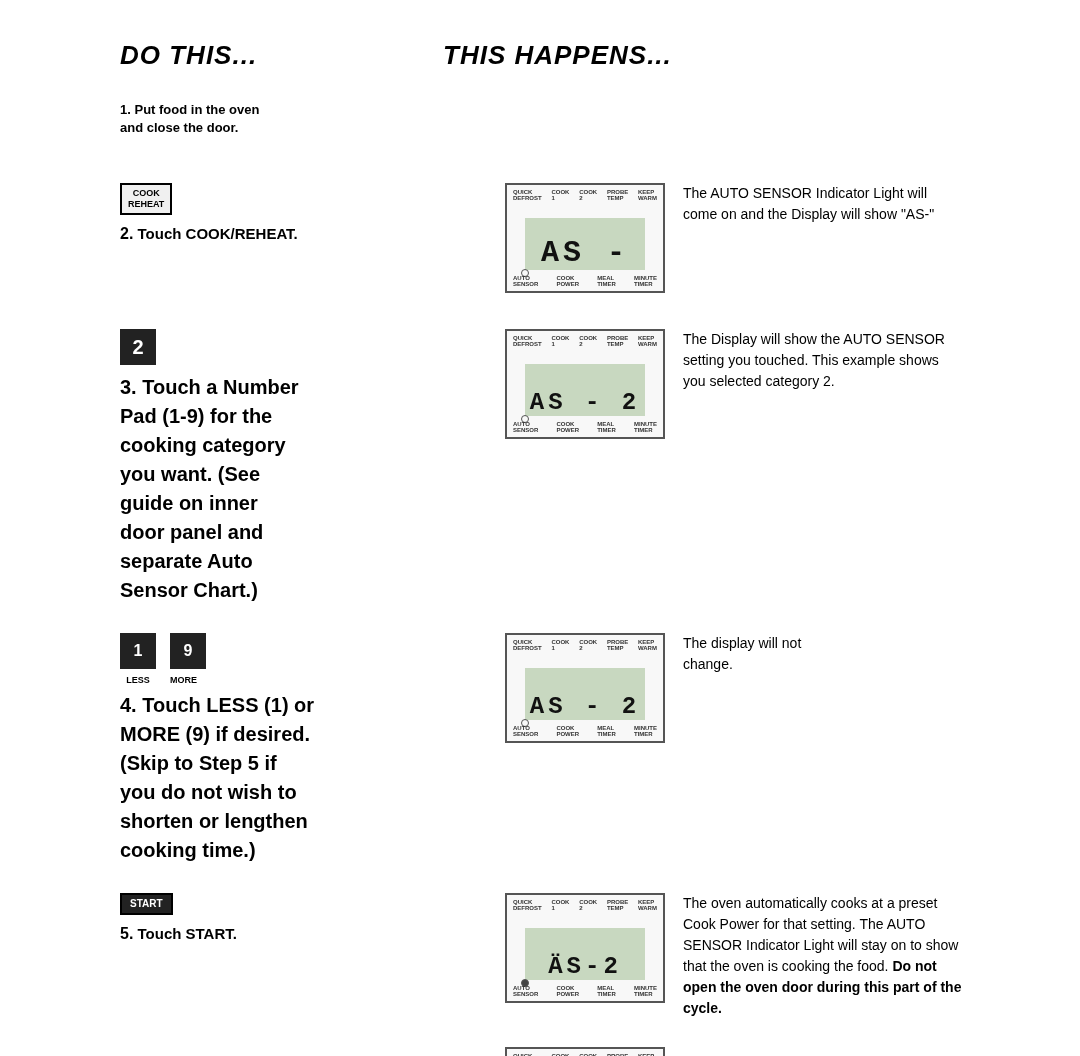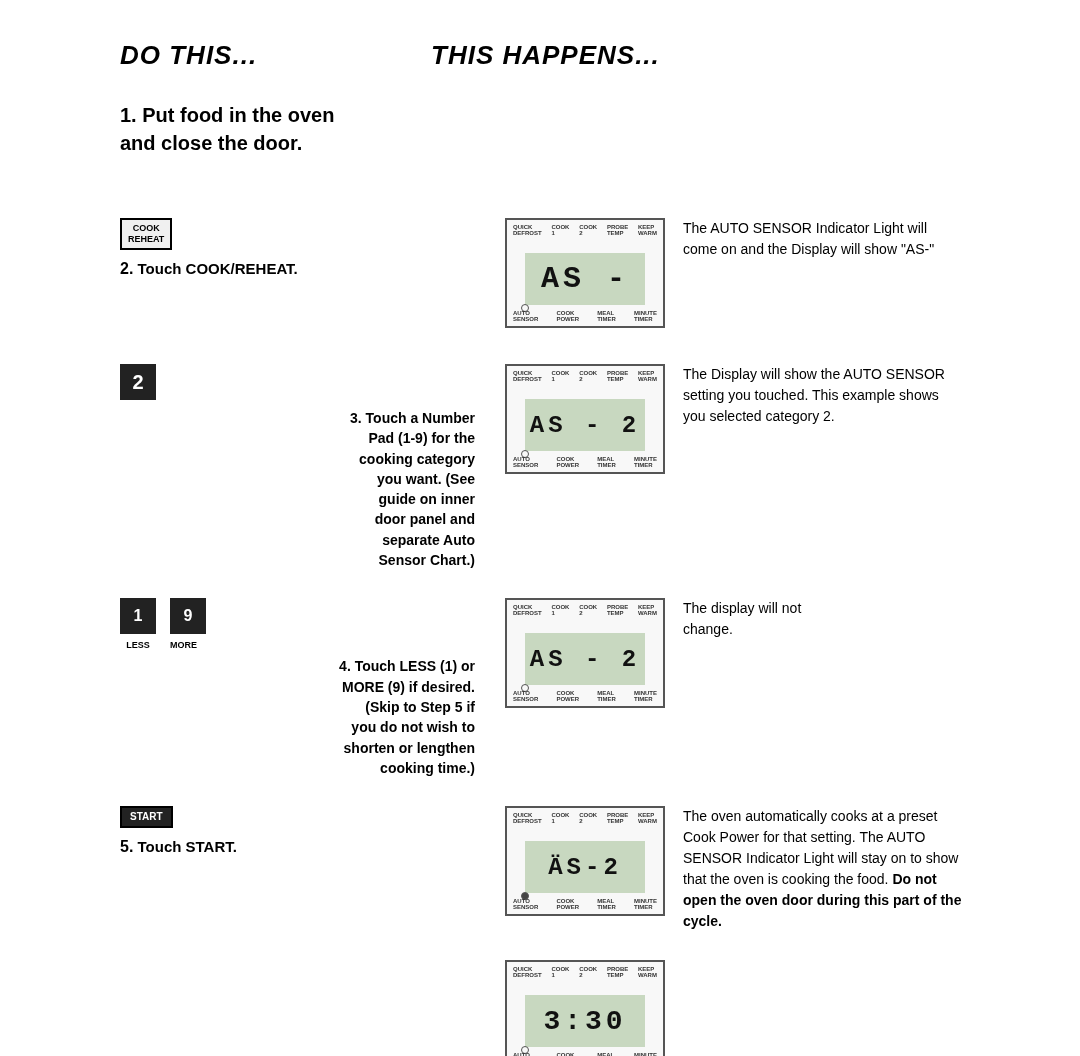--- a/index.html
+++ b/index.html
@@ -15,42 +15,42 @@
 
     .page {
       padding: 40px 80px 40px 120px;
       max-width: 1080px;
     }
 
     
     .header-row {
       display: flex;
       flex-direction: row;
-      gap: 1px;
+      gap: 13px;
       margin-bottom: 30px;
     }
     .header-do {
       font-size: 26px;
       font-weight: 900;
       font-style: italic;
       letter-spacing: 1px;
       width: 320px;
     }
     .header-happens {
       font-size: 26px;
       font-weight: 900;
       font-style: italic;
       letter-spacing: 1px;
     }
 
     
     .step1-text {
-      font-size: 20px;
-      font-weight: 900;
-      margin-bottom: 33px;
+      font-size: 13px;
+      font-weight: 900;
+      margin-bottom: 18px;
       line-height: 1.4;
     }
 
     
     .key-box {
       display: inline-block;
       border: 2px solid #000;
       padding: 3px 6px;
       font-size: 10px;
       font-weight: bold;
@@ -127,21 +127,21 @@
       justify-content: space-between;
       font-size: 6px;
       font-weight: bold;
       color: #333;
     }
     .display-screen {
       background: #c8d8c0;
       width: 120px;
       height: 52px;
       display: flex;
-      align-items: center;
+      align-items: flex-end;
       justify-content: center;
       font-family: 'Courier New', monospace;
       font-size: 30px;
       font-weight: bold;
       color: #111;
       letter-spacing: 4px;
       margin-top: 12px;
     }
     .display-bottom-labels {
       position: absolute;
@@ -159,24 +159,23 @@
       height: 8px;
       border-radius: 50%;
       border: 1px solid #555;
       position: absolute;
       bottom: 14px;
       left: 14px;
     }
 
     
     .step3-text {
-      font-size: 14px;
+      font-size: 20px;
       font-weight: 900;
       line-height: 1.45;
-      text-align: right;
     }
 
     
     .section-row {
       display: flex;
       flex-direction: row;
       gap: 30px;
       margin-bottom: 28px;
       align-items: flex-start;
     }

